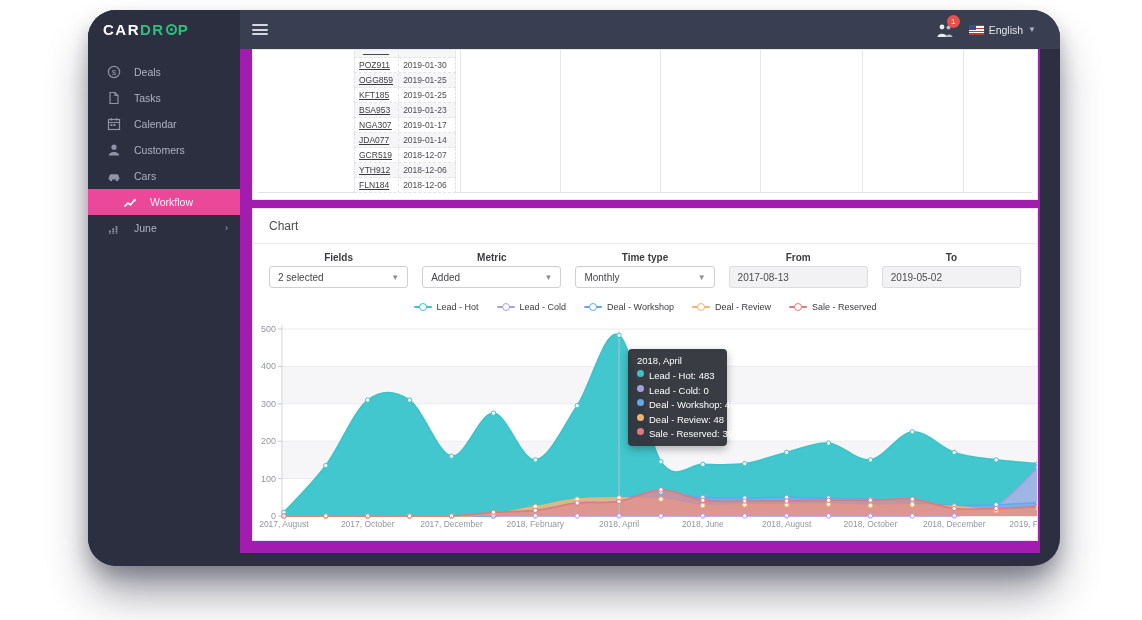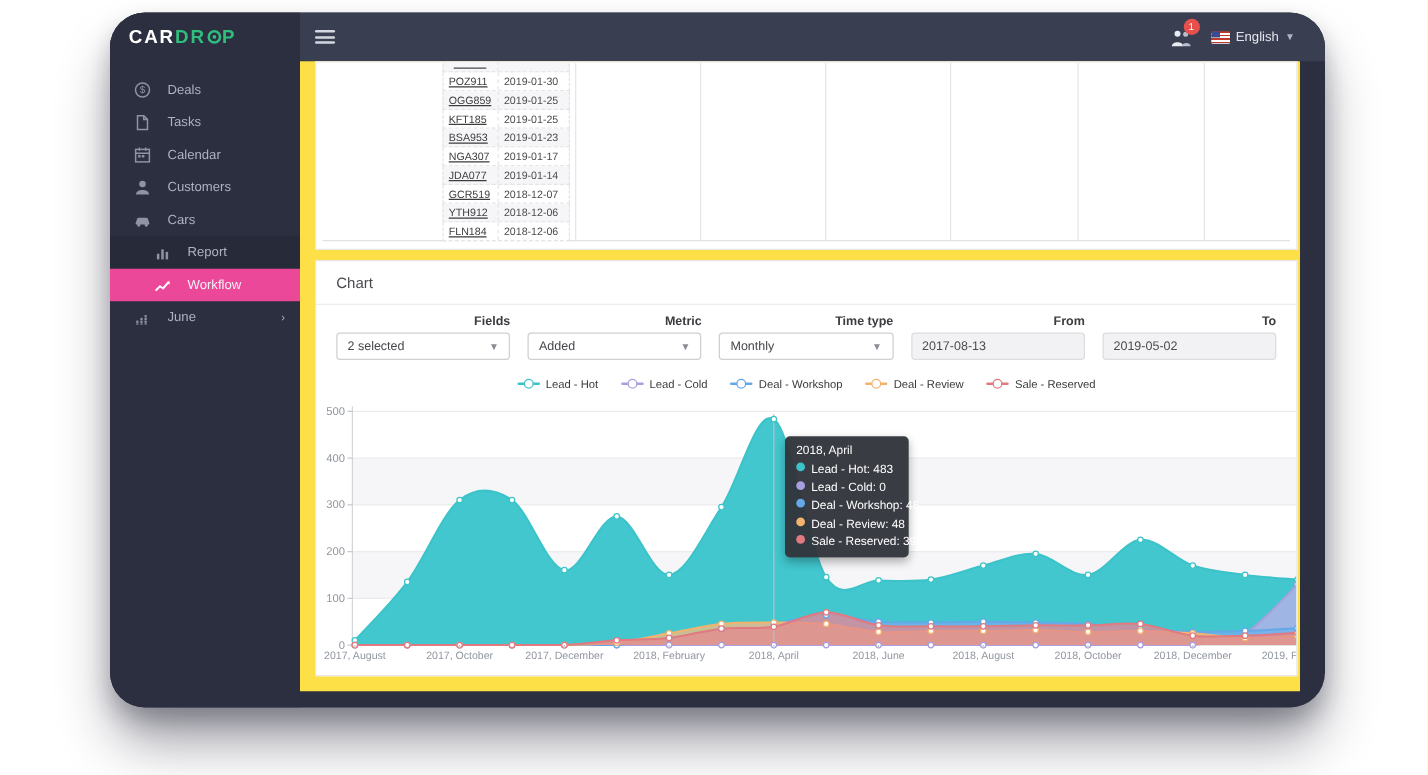--- a/index.html
+++ b/index.html
@@ -39,21 +39,21 @@
   .side-item { height:26px; display:flex; align-items:center; padding:0 12px 0 19px; gap:13px; cursor:pointer; position:relative; }
   .side-item .icon { width:14px; height:14px; flex:0 0 14px; display:flex; align-items:center; justify-content:center; color:#8e93a6; }
   .side-item.active-parent { background:#2fbe7d; color:#ffffff; }
   .side-item.active-parent .icon { color:#eafff4; }
   .side-item .side-chev { margin-left:auto; font-size:9px; color:inherit; }
   .submenu { background:#272a39; }
   .submenu .side-item { padding-left:35px; }
   .submenu .side-item.active-child { background:#ec4899; color:#f0f1f5; }
   .submenu .side-item.active-child .icon { color:#ffffff; }
 
-  .main { flex:1; margin:0 20px 13px 0; background:#fde047; overflow:hidden; padding:0 2px 0 12px; }
+  .main { flex:1; margin:0 20px 13px 0; background:#a21caf; overflow:hidden; padding:0 2px 0 12px; }
 
   
   .card { background:#ffffff; border:1px solid #e7e7e9; }
   .table-card { height:151px; overflow:hidden; position:relative; }
   .table-region { position:absolute; left:5px; right:5px; top:0; height:143px; border-bottom:1px solid #e2e2e5; display:flex; }
   .tcol { border-right:1px solid #e7e7ea; height:100%; }
   .tcol:last-child { border-right:none; }
   .nested-wrap { position:absolute; left:101px; top:-7px; width:102px; }
   .nrow { display:flex; height:15px; align-items:center; border:1px dashed #e3e4e7; border-top:none; font-size:8.5px; }
   .nrow:nth-child(odd) { background:#f6f6f8; }
@@ -63,21 +63,21 @@
   .ndate { width:58px; color:#4c4c50; border-left:1px dashed #e3e4e7; padding-left:4px; height:100%; display:flex; align-items:center; }
   .stub { width:26px; height:10px; border-bottom:1.5px solid #4a4a4e; margin-left:4px; }
 
   .gap { height:8px; }
 
   
   .chart-card { height:333px; overflow:hidden; }
   .card-header { height:35px; border-bottom:1px solid #ececef; display:flex; align-items:center; padding:0 16px; font-size:12px; color:#4b4b50; }
   .filters { display:flex; gap:14px; padding:8px 16px 0 16px; height:46px; }
   .filter { flex:1; display:flex; flex-direction:column; }
-  .filter-label { font-size:10px; font-weight:bold; color:#3b3b40; text-align:right; margin-bottom:3px; }
+  .filter-label { font-size:10px; font-weight:bold; color:#3b3b40; text-align:center; margin-bottom:3px; }
   .select-box { height:22px; border:1px solid #cfcfd4; border-radius:3px; background:#fff; display:flex; align-items:center; justify-content:space-between; padding:0 8px; font-size:10px; color:#46464b; cursor:pointer; }
   .select-box .chev2 { font-size:8px; color:#8c8c94; }
   .input-box { height:22px; border:1px solid #dcdce0; border-radius:3px; background:#f2f2f4; display:flex; align-items:center; padding:0 8px; font-size:10px; color:#4c4c50; }
 
   .legend { display:flex; justify-content:center; gap:18px; margin-top:11px; height:12px; align-items:center; }
   .legend-item { display:flex; align-items:center; gap:5px; font-size:9px; color:#3a3a3e; cursor:pointer; }
   .lmark { position:relative; width:18px; height:2px; border-radius:1px; }
   .lmark::after { content:""; position:absolute; left:50%; top:50%; width:6px; height:6px; margin:-4px; background:#fff; border:1.6px solid; border-color:inherit; border-radius:50%; }
 
   .chart-wrap { position:relative; margin-top:6px; }
@@ -177,32 +177,20 @@
           <span class="icon">
             <svg width="14" height="14" viewBox="0 0 14 14">
               <path d="M1.5 9.5 L2.6 6.2 Q2.9 5.2 4 5.2 L10 5.2 Q11.1 5.2 11.4 6.2 L12.5 9.5 Q12.8 10.5 11.8 10.5 L2.2 10.5 Q1.2 10.5 1.5 9.5 Z" fill="currentColor"></path>
               <circle cx="4" cy="11" r="1.3" fill="currentColor"></circle>
               <circle cx="10" cy="11" r="1.3" fill="currentColor"></circle>
             </svg>
           </span>
           <span>Cars</span>
         </div>
         <div class="submenu">
-          <div class="side-item">
-            <span class="icon">
-              <svg width="14" height="14" viewBox="0 0 14 14">
-                <g fill="currentColor">
-                  <rect x="2.5" y="8" width="2" height="4.5"></rect>
-                  <rect x="6" y="4.5" width="2" height="8"></rect>
-                  <rect x="9.5" y="6.5" width="2" height="6"></rect>
-                </g>
-              </svg>
-            </span>
-            <span>Report</span>
-          </div>
           <div class="side-item active-child">
             <span class="icon">
               <svg width="14" height="14" viewBox="0 0 14 14">
                 <polyline points="1.5,11.5 5,8 7.5,9.8 12,4.5" fill="none" stroke="currentColor" stroke-width="1.6"></polyline>
                 <path d="M12.5 3.5 l0.3 3 -2.8 -1 z" fill="currentColor"></path>
               </svg>
             </span>
             <span>Workflow</span>
           </div>
         </div>

